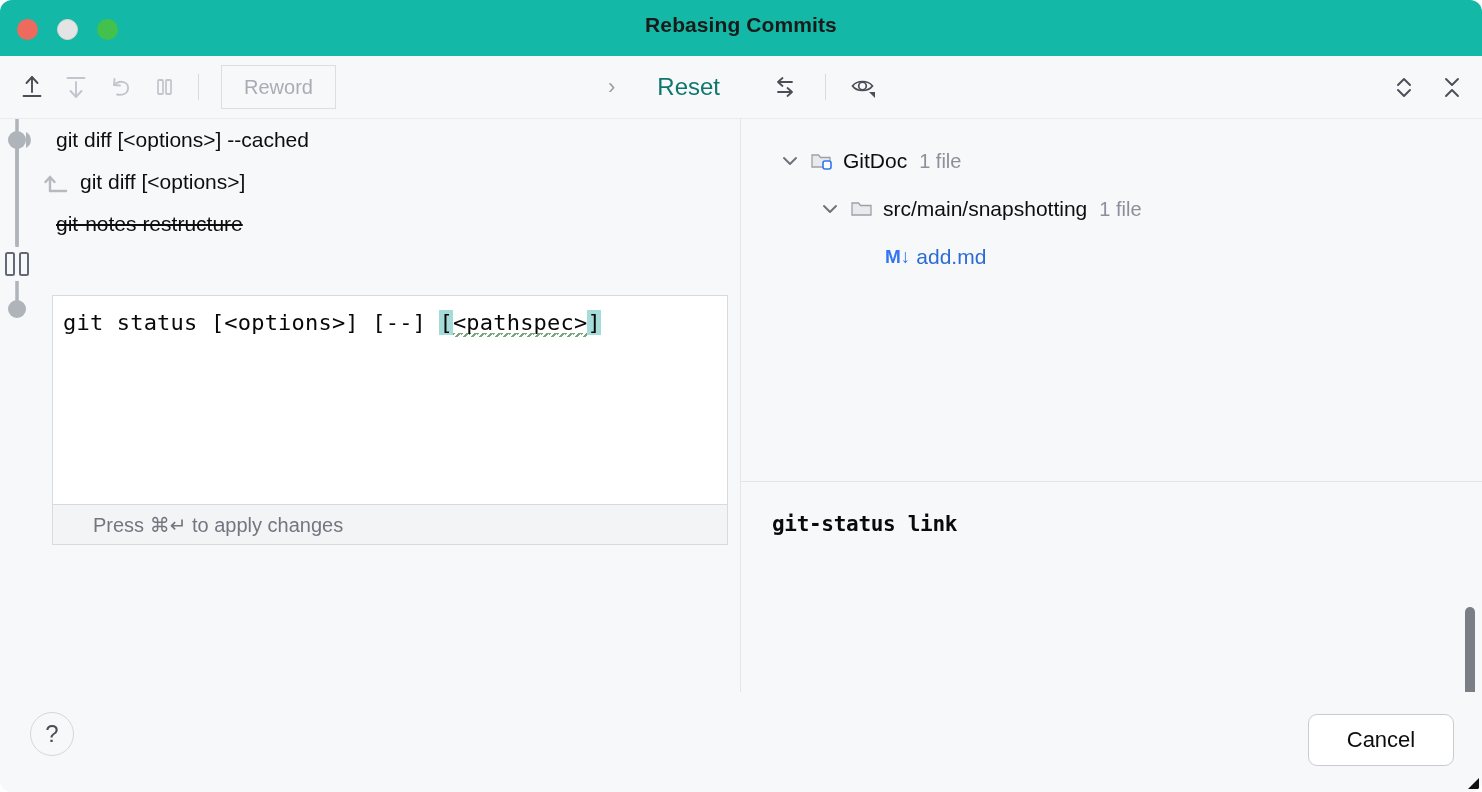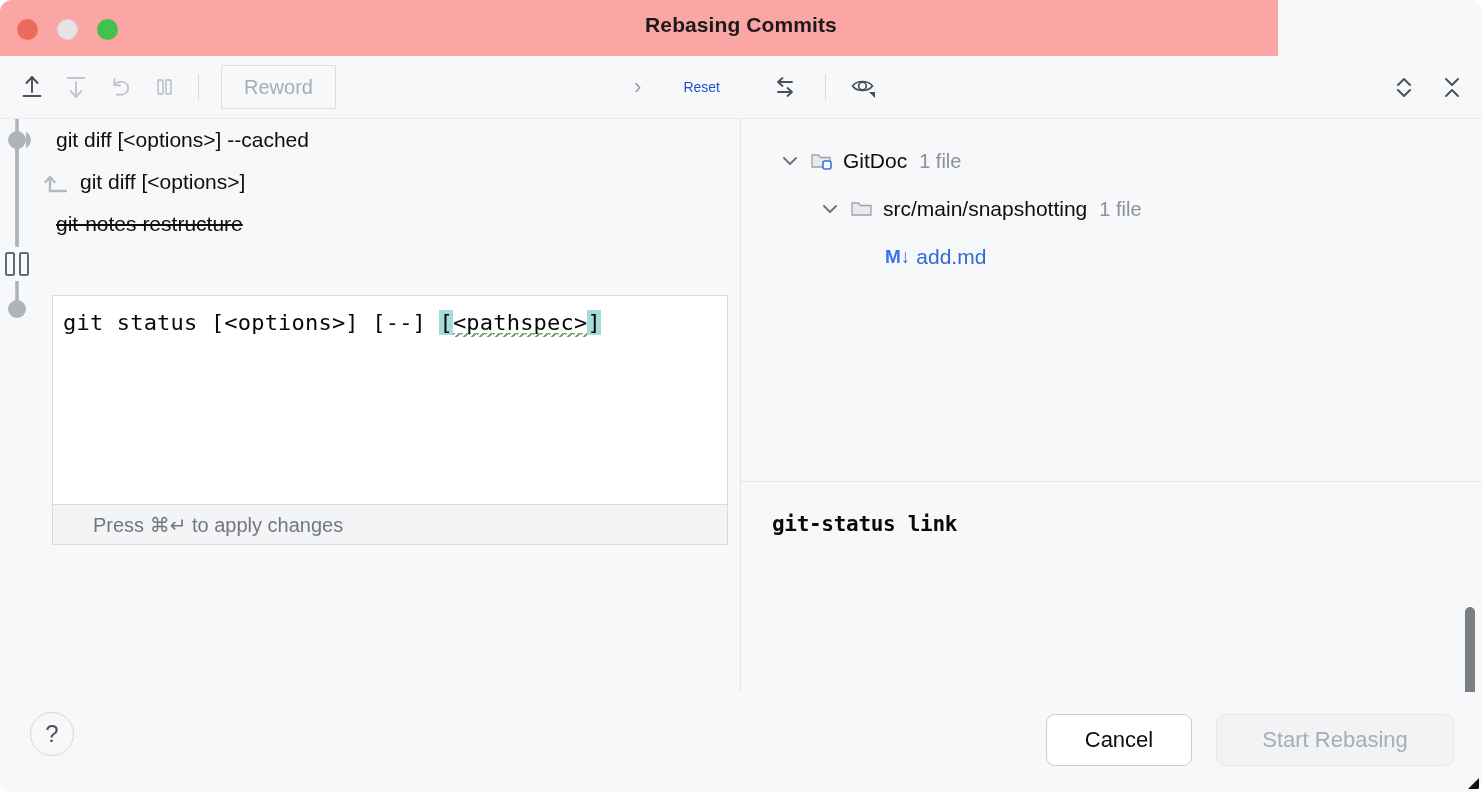--- a/index.html
+++ b/index.html
@@ -12,22 +12,22 @@
   .window {
     position: relative;
     width: 1482px; height: 792px;
     background: #F7F8FA;
     border-radius: 12px;
     overflow: hidden;
   }
 
   
   .titlebar {
-    position: absolute; left: 0; top: 0; width: 1278px; height: 56px;
-    background: #fca5a5;
+    position: absolute; left: 0; top: 0; width: 1482px; height: 56px;
+    background: #14b8a6;
     display: flex; align-items: center;
   }
   .traffic {
     position: absolute; left: 17px; top: 19px;
     display: flex; gap: 19px; align-items: center;
   }
   .light { width: 21px; height: 21px; border-radius: 50%; }
   .light.red    { background: #EC6A5E; }
   .light.yellow { background: #E4E4E4; border: 1px solid #D9D9D9; }
   .light.green  { background: #42C14C; }
@@ -65,21 +65,21 @@
     background: #F7F8FA; color: #A8ADB5;
     font-size: 20px; line-height: 42px;
     display: flex; align-items: center;
     margin-left: 8px;
   }
   .reset-wrap {
     position: absolute; right: 20px; top: 0; height: 62px;
     display: flex; align-items: center; gap: 12px; cursor: pointer;
   }
   .reset-chev { color: #9AA0A8; font-size: 22px; line-height: 1; }
-  .reset-link { color: #1d4ed8; font-size: 14px; margin-left: 30px; }
+  .reset-link { color: #0f766e; font-size: 24px; margin-left: 30px; }
   .tb-spacer { flex: 1 1 auto; }
 
   
   .left-panel {
     position: absolute; left: 0; top: 118px; width: 740px; height: 574px;
     background: #F7F8FA;
     border-top: 1px solid #EBECEF;
   }
   .graph-gutter {
     position: absolute; left: 0; top: 0; width: 38px; height: 574px;
@@ -381,21 +381,20 @@
       <div class="details-subject">git-status link</div>
       <div class="details-scroll"></div>
     </div>
 
   </div>
 
   <div class="footer">
     <div class="help-btn">?</div>
     <div class="footer-actions">
       <div class="btn btn-cancel">Cancel</div>
-      <div class="btn btn-primary-disabled">Start Rebasing</div>
     </div>
     <div class="resize-grip">
       <svg width="16" height="16" viewBox="0 0 16 16">
         <path d="M15 4 L15 15 L4 15 Z" fill="#111111"></path>
       </svg>
     </div>
   </div>
 
 </div>
 

